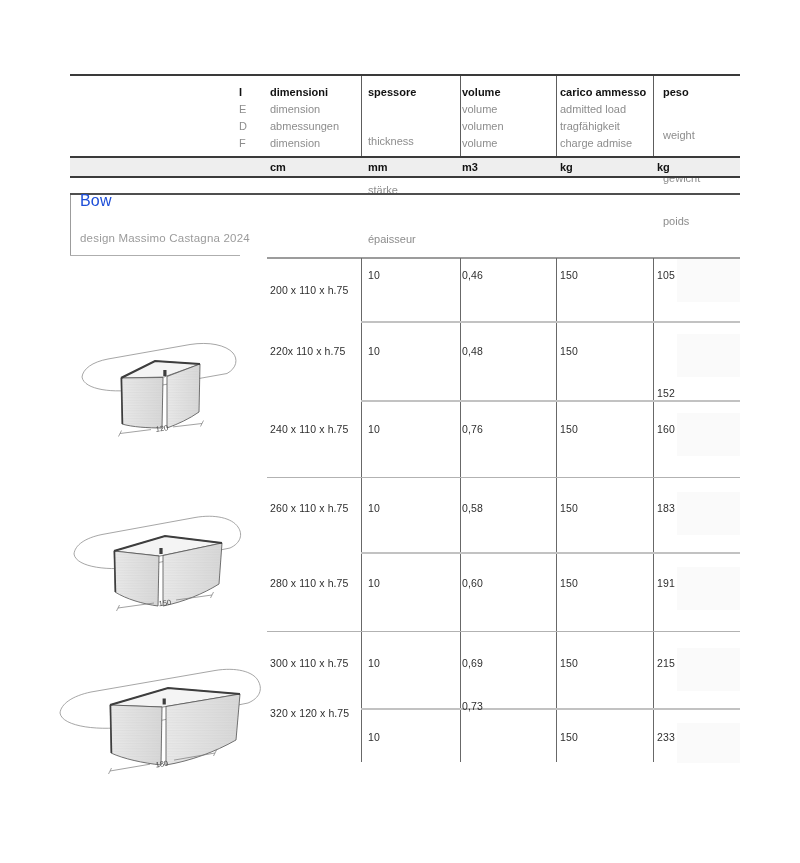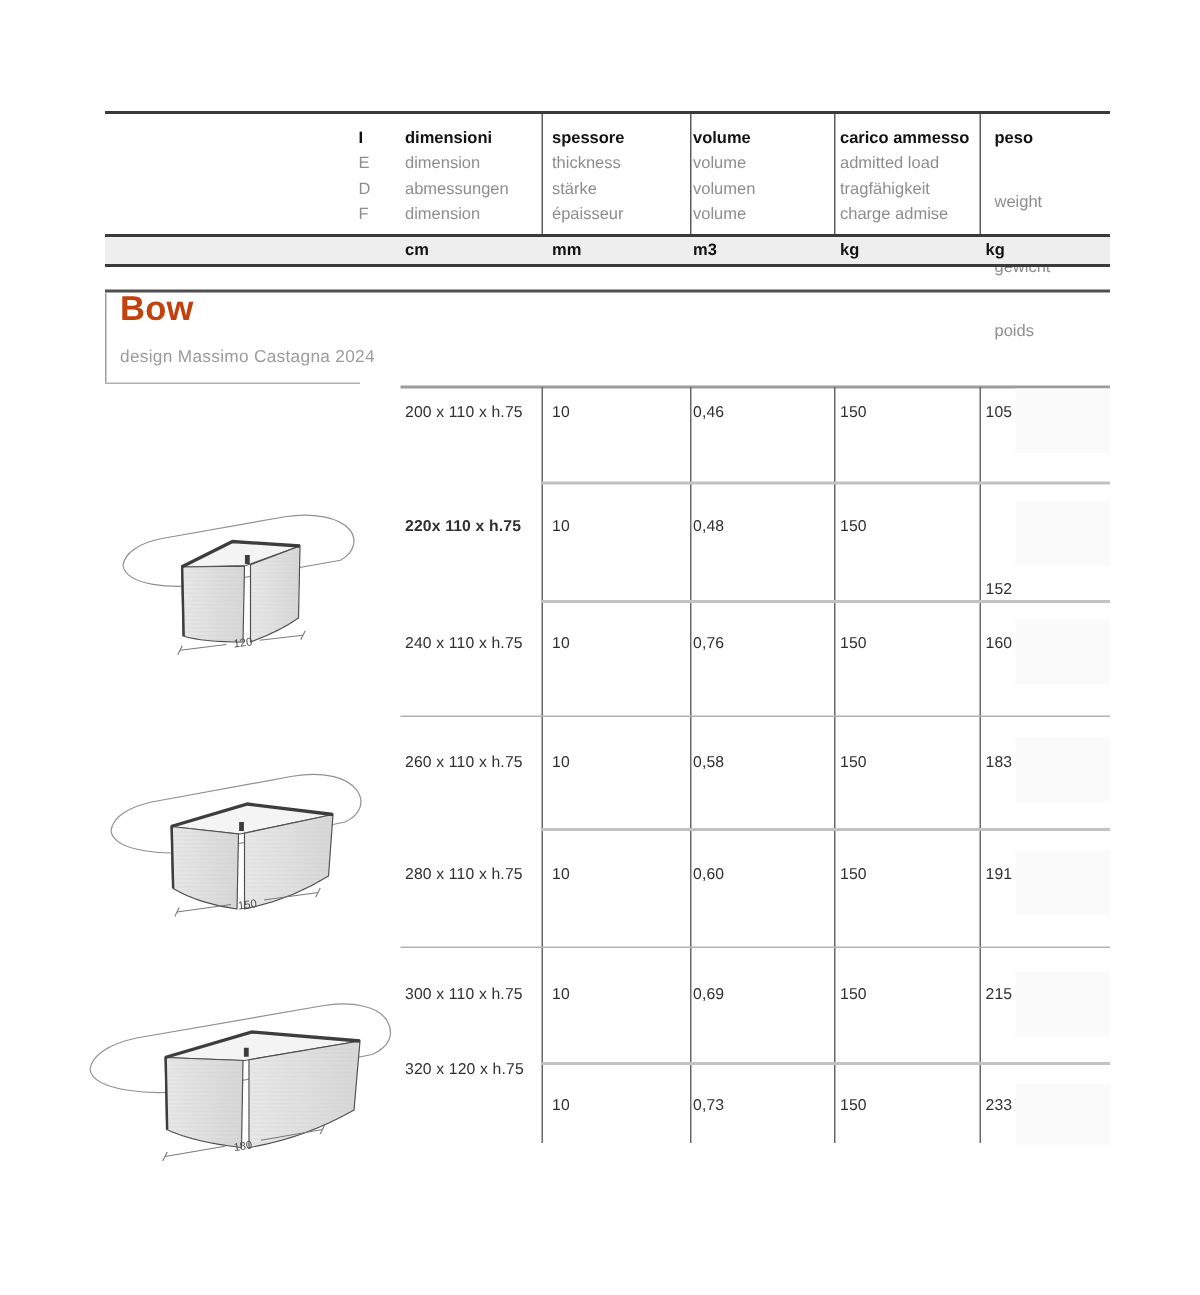--- a/index.html
+++ b/index.html
@@ -12,21 +12,21 @@
   .vline{position:absolute;background:#5d5d5d;width:1px;}
   
   .legend-col{position:absolute;top:84px;display:flex;flex-direction:column;}
   .legend-col span{display:block;line-height:17px;font-size:11px;color:#8d8d8d;white-space:nowrap;}
   .legend-col span.primary{color:#121212;font-weight:bold;}
   .units-band{position:absolute;left:70px;top:158px;width:670px;height:18px;background:#eeeeee;}
   .unit{position:absolute;top:161px;font-size:11px;font-weight:bold;color:#121212;}
   
   .title-box-left{position:absolute;left:70px;top:195px;width:1px;height:60px;background:#9c9c9c;}
   .title-box-bottom{position:absolute;left:70px;top:255px;width:170px;height:1px;background:#aeaeae;}
-  .product-title{position:absolute;left:80px;top:192px;font-size:23px;font-weight:bold;letter-spacing:.2px;color:#c2410c;}
+  .product-title{position:absolute;left:80px;top:192px;font-size:16px;font-weight:normal;letter-spacing:.2px;color:#1d4ed8;}
   .product-credit{position:absolute;left:80px;top:232px;font-size:11.5px;color:#9b9b9b;letter-spacing:.2px;}
   
   .sep-inner{position:absolute;left:361px;width:379px;height:2px;background:#c2c2c2;}
   .sep-group{position:absolute;left:267px;width:473px;height:1.2px;background:#b2b2b2;}
   .spec-top{position:absolute;left:267px;top:257px;width:473px;height:1.5px;background:#9c9c9c;}
   .spec-vline{position:absolute;width:1px;top:258px;height:504px;background:#686868;}
   .cell{position:absolute;font-size:10.5px;color:#2f2f2f;letter-spacing:.1px;white-space:nowrap;}
   .c0{left:270px;} .c1{left:368px;} .c2{left:462px;} .c3{left:560px;} .c4{left:657px;}
   .peso-shade{position:absolute;left:677px;width:63px;height:43px;background:#fafafa;}
   
@@ -45,21 +45,21 @@
     <span>D</span>
     <span>F</span>
   </div>
 
   <div class="legend-col" style="left:270px;">
     <span class="primary">dimensioni</span>
     <span>dimension</span>
     <span>abmessungen</span>
     <span>dimension</span>
   </div>
-  <div class="legend-col" style="left:368px;">
+  <div class="legend-col" style="left:368px;gap:32px;">
     <span class="primary">spessore</span>
     <span>thickness</span>
     <span>stärke</span>
     <span>épaisseur</span>
   </div>
   <div class="legend-col" style="left:462px;">
     <span class="primary">volume</span>
     <span>volume</span>
     <span>volumen</span>
     <span>volume</span>
@@ -113,28 +113,28 @@
 
   <div class="peso-shade" style="top:259px;"></div>
   <div class="peso-shade" style="top:334px;"></div>
   <div class="peso-shade" style="top:413px;"></div>
   <div class="peso-shade" style="top:492px;"></div>
   <div class="peso-shade" style="top:567px;"></div>
   <div class="peso-shade" style="top:648px;"></div>
   <div class="peso-shade" style="top:723px;height:40px;"></div>
 
   <div>
-    <span class="cell c0" style="top:269px;">200 x 110 x h.75</span>
+    <span class="cell c0" style="top:284px;">200 x 110 x h.75</span>
     <span class="cell c1" style="top:269px;">10</span>
     <span class="cell c2" style="top:269px;">0,46</span>
     <span class="cell c3" style="top:269px;">150</span>
     <span class="cell c4" style="top:269px;">105</span>
   </div>
   <div>
-    <span class="cell c0" style="top:345px;font-weight:bold;">220x 110 x h.75</span>
+    <span class="cell c0" style="top:345px;">220x 110 x h.75</span>
     <span class="cell c1" style="top:345px;">10</span>
     <span class="cell c2" style="top:345px;">0,48</span>
     <span class="cell c3" style="top:345px;">150</span>
     <span class="cell c4" style="top:345px;margin-top:42px;">152</span>
   </div>
   <div>
     <span class="cell c0" style="top:423px;">240 x 110 x h.75</span>
     <span class="cell c1" style="top:423px;">10</span>
     <span class="cell c2" style="top:423px;">0,76</span>
     <span class="cell c3" style="top:423px;">150</span>
@@ -157,21 +157,21 @@
   <div>
     <span class="cell c0" style="top:657px;">300 x 110 x h.75</span>
     <span class="cell c1" style="top:657px;">10</span>
     <span class="cell c2" style="top:657px;">0,69</span>
     <span class="cell c3" style="top:657px;">150</span>
     <span class="cell c4" style="top:657px;">215</span>
   </div>
   <div>
     <span class="cell c0" style="top:707px;">320 x 120 x h.75</span>
     <span class="cell c1" style="top:731px;">10</span>
-    <span class="cell c2" style="top:731px;">0,73</span>
+    <span class="cell c2" style="top:700px;">0,73</span>
     <span class="cell c3" style="top:731px;">150</span>
     <span class="cell c4" style="top:731px;">233</span>
   </div>
 
   <svg class="abs" style="left:60px;top:340px;" width="190" height="105" viewBox="0 0 190 105">
     <defs>
       <linearGradient id="g1" x1="0" y1="0" x2="1" y2="0">
         <stop offset="0" stop-color="#e9e9e9"></stop>
           <stop offset="1" stop-color="#d7d7d7"></stop>
       </linearGradient>

